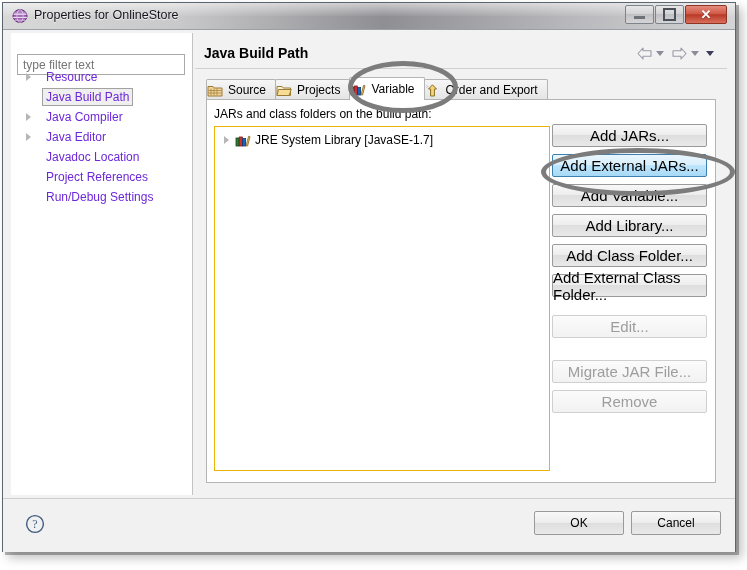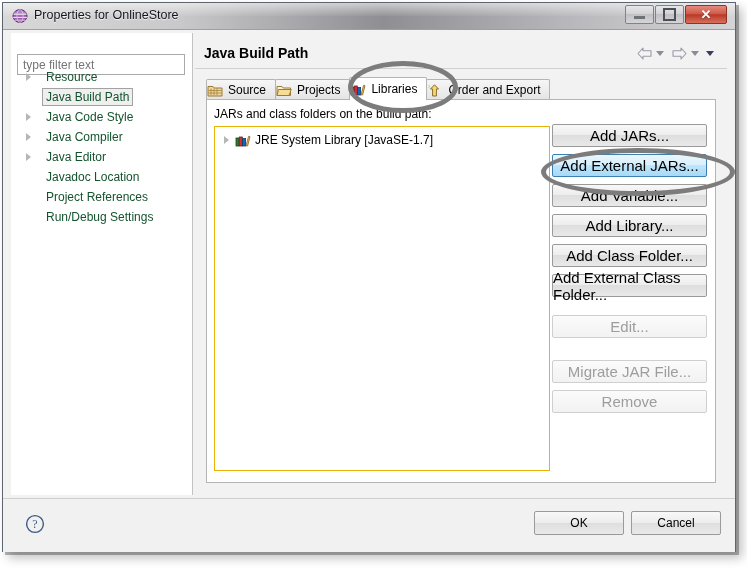--- a/index.html
+++ b/index.html
@@ -124,21 +124,21 @@
     position: absolute;
     left: 0; top: 34px;
     width: 100%;
   }
   .tree-item {
     position: relative;
     height: 20px;
     line-height: 20px;
     padding-left: 32px;
     font-size: 12px;
-    color: #14532d;
+    color: #6d28d9;
     white-space: nowrap;
     cursor: default;
   }
   .tree-item .twisty {
     position: absolute;
     left: 15px; top: 6px;
     width: 0; height: 0;
     border-left: 5px solid #b6b6b6;
     border-top: 4px solid transparent;
     border-bottom: 4px solid transparent;
@@ -403,24 +403,20 @@
       <div id="tree">
         <div class="tree-item">
           <span class="twisty"></span>
           <span class="tlabel">Resource</span>
         </div>
         <div class="tree-item selected">
           <span class="tlabel">Java Build Path</span>
         </div>
         <div class="tree-item">
           <span class="twisty"></span>
-          <span class="tlabel">Java Code Style</span>
-        </div>
-        <div class="tree-item">
-          <span class="twisty"></span>
           <span class="tlabel">Java Compiler</span>
         </div>
         <div class="tree-item">
           <span class="twisty"></span>
           <span class="tlabel">Java Editor</span>
         </div>
         <div class="tree-item">
           <span class="tlabel">Javadoc Location</span>
         </div>
         <div class="tree-item">
@@ -466,21 +462,21 @@
           </svg>
           <span>Projects</span>
         </div>
         <div class="tab active">
           <svg class="tab-ico" viewBox="0 0 16 15">
             <rect x="1" y="5" width="3" height="8" fill="#2e7d32" stroke="#17441a" stroke-width="0.8"></rect>
             <rect x="4.3" y="4" width="3" height="9" fill="#d32f2f" stroke="#7a1616" stroke-width="0.8"></rect>
             <rect x="7.6" y="5.5" width="3" height="7.5" fill="#1565c0" stroke="#0c3c70" stroke-width="0.8"></rect>
             <path d="M11 12.8 L13.6 3.3 L15 3.7 L12.6 13 Z" fill="#f0c060" stroke="#8a6420" stroke-width="0.8"></path>
           </svg>
-          <span>Libraries</span>
+          <span>Variable</span>
         </div>
         <div class="tab">
           <svg class="tab-ico" viewBox="0 0 16 15">
             <path d="M7.5 1.8 L11.5 6 L9.4 6 L9.4 13 L5.6 13 L5.6 6 L3.5 6 Z" fill="#f5d67a" stroke="#8a6e23" stroke-width="1" stroke-linejoin="round"></path>
             <path d="M1.5 2.2 L3.2 3.9 M1.5 4.2 L2.4 5.1" stroke="#bcbcbc" stroke-width="1"></path>
           </svg>
           <span>Order and Export</span>
         </div>
       </div>
       <div id="tabs-underline"></div>

